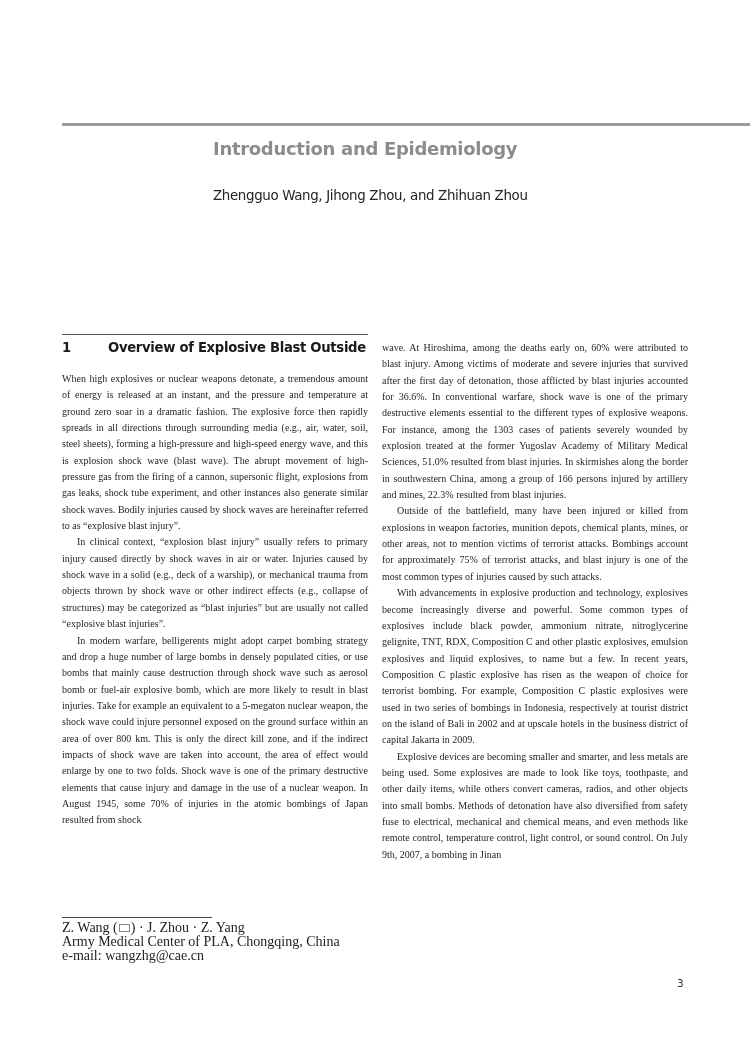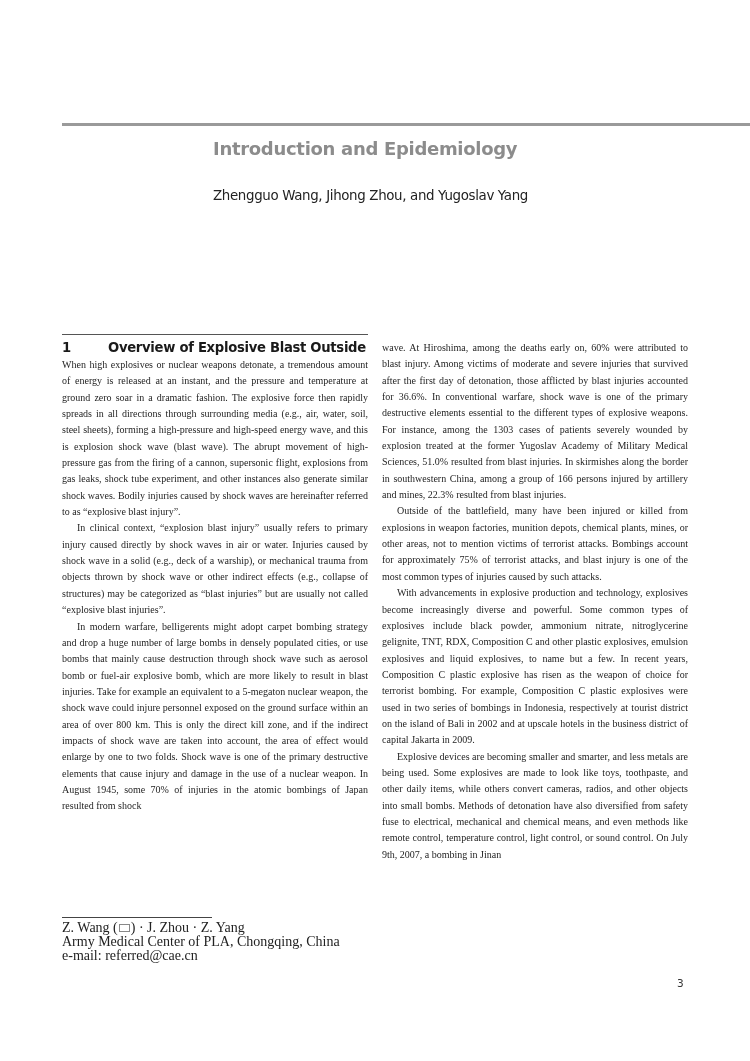--- a/index.html
+++ b/index.html
@@ -6,35 +6,35 @@
   body { width:750px; height:1061px; position:relative; overflow:hidden; font-family:"Liberation Serif", serif; color:#1e1e1e; }
   .top-rule { position:absolute; left:62px; top:123px; width:688px; height:3px; background:#9a9a9a; }
   .title { position:absolute; left:213px; top:138px; font-family:"DejaVu Sans", sans-serif; font-weight:bold; font-size:18px; color:#8c8c8c; letter-spacing:-0.3px; margin:0;text-align:center; }
   .authors { position:absolute; left:213px; top:188px; font-family:"DejaVu Sans", sans-serif; font-size:13.4px; color:#222; letter-spacing:-0.35px; margin:0; }
   .section-rule { position:absolute; left:62px; top:334px; width:306px; height:1px; background:#555; }
   .section-heading { position:absolute; left:62px; top:340px; width:306px; font-family:"DejaVu Sans", sans-serif; font-weight:bold; font-size:13.2px; color:#1a1a1a; letter-spacing:-0.3px; margin:0; }
   .section-heading .num { display:inline-block; width:46px; }
   .col { position:absolute; width:306px; font-size:10px; line-height:16.35px; text-align:justify; hyphens:manual; }
   .col p { margin:0; }
   .col p.indent { text-indent:15px;font-family:Liberation Serif, serif; }
-  .col-left { left:62px; top:357px; }
+  .col-left { left:62px; top:371px; }
   .col-right { left:382px; top:340px; }
   .footnote-rule { position:absolute; left:62px; top:917px; width:150px; height:1px; background:#444; }
   .footnote { position:absolute; left:62px; top:921px; font-size:14px; line-height:14px; color:#222; }
   .footnote div { white-space:nowrap; }
   .envelope { display:inline-block; width:9px; height:6px; border:1px solid #888; vertical-align:0px; position:relative; margin:0 1px; }
   .page-number { position:absolute; left:677px; top:977px; font-family:"DejaVu Sans", sans-serif; font-size:10.5px; color:#333; }
 </style>
 </head>
 <body>
 
 <div class="top-rule"></div>
 
 <h1 class="title">Introduction and Epidemiology</h1>
-<p class="authors">Zhengguo Wang, Jihong Zhou, and Yugoslav Yang</p>
+<p class="authors">Zhengguo Wang, Jihong Zhou, and Zhihuan Zhou</p>
 
 <div class="section-rule"></div>
 <h2 class="section-heading">
   <span class="num">1</span><span>Overview of Explosive Blast Outside</span>
 </h2>
 
 <div class="col col-left">
   <p>When high explosives or nuclear weapons detonate, a tre­mendous amount of energy is released at an instant, and the pressure and temperature at ground zero soar in a dramatic fashion. The explosive force then rapidly spreads in all direc­tions through surrounding media (e.g., air, water, soil, steel sheets), forming a high-pressure and high-speed energy wave, and this is explosion shock wave (blast wave). The abrupt movement of high-pressure gas from the firing of a cannon, supersonic flight, explosions from gas leaks, shock tube experiment, and other instances also generate similar shock waves. Bodily injuries caused by shock waves are hereinafter referred to as “explosive blast injury”.</p>
   <p class="indent">In clinical context, “explosion blast injury” usually refers to primary injury caused directly by shock waves in air or water. Injuries caused by shock wave in a solid (e.g., deck of a warship), or mechanical trauma from objects thrown by shock wave or other indirect effects (e.g., collapse of struc­tures) may be categorized as “blast injuries” but are usually not called “explosive blast injuries”.</p>
   <p class="indent">In modern warfare, belligerents might adopt carpet bomb­ing strategy and drop a huge number of large bombs in densely populated cities, or use bombs that mainly cause destruction through shock wave such as aerosol bomb or fuel-air explosive bomb, which are more likely to result in blast injuries. Take for example an equivalent to a 5-megaton nuclear weapon, the shock wave could injure personnel exposed on the ground surface within an area of over 800 km. This is only the direct kill zone, and if the indirect impacts of shock wave are taken into account, the area of effect would enlarge by one to two folds. Shock wave is one of the pri­mary destructive elements that cause injury and damage in the use of a nuclear weapon. In August 1945, some 70% of injuries in the atomic bombings of Japan resulted from shock</p>
@@ -44,16 +44,16 @@
   <p>wave. At Hiroshima, among the deaths early on, 60% were attributed to blast injury. Among victims of moderate and severe injuries that survived after the first day of detonation, those afflicted by blast injuries accounted for 36.6%. In con­ventional warfare, shock wave is one of the primary destruc­tive elements essential to the different types of explosive weapons. For instance, among the 1303 cases of patients severely wounded by explosion treated at the former Yugoslav Academy of Military Medical Sciences, 51.0% resulted from blast injuries. In skirmishes along the border in southwestern China, among a group of 166 persons injured by artillery and mines, 22.3% resulted from blast injuries.</p>
   <p class="indent">Outside of the battlefield, many have been injured or killed from explosions in weapon factories, munition depots, chemical plants, mines, or other areas, not to mention vic­tims of terrorist attacks. Bombings account for approxi­mately 75% of terrorist attacks, and blast injury is one of the most common types of injuries caused by such attacks.</p>
   <p class="indent">With advancements in explosive production and technol­ogy, explosives become increasingly diverse and powerful. Some common types of explosives include black powder, ammonium nitrate, nitroglycerine gelignite, TNT, RDX, Composition C and other plastic explosives, emulsion explo­sives and liquid explosives, to name but a few. In recent years, Composition C plastic explosive has risen as the weapon of choice for terrorist bombing. For example, Composition C plastic explosives were used in two series of bombings in Indonesia, respectively at tourist district on the island of Bali in 2002 and at upscale hotels in the business district of capital Jakarta in 2009.</p>
   <p class="indent">Explosive devices are becoming smaller and smarter, and less metals are being used. Some explosives are made to look like toys, toothpaste, and other daily items, while others con­vert cameras, radios, and other objects into small bombs. Methods of detonation have also diversified from safety fuse to electrical, mechanical and chemical means, and even methods like remote control, temperature control, light con­trol, or sound control. On July 9th, 2007, a bombing in Jinan</p>
 </div>
 
 <div class="footnote-rule"></div>
 <div class="footnote">
   <div><span>Z. Wang (</span><span class="envelope"></span><span>) · J. Zhou · Z. Yang</span></div>
   <div>Army Medical Center of PLA, Chongqing, China</div>
-  <div>e-mail: referred@cae.cn</div>
+  <div>e-mail: wangzhg@cae.cn</div>
 </div>
 
 <div class="page-number">3</div>
 
 </body></html>

